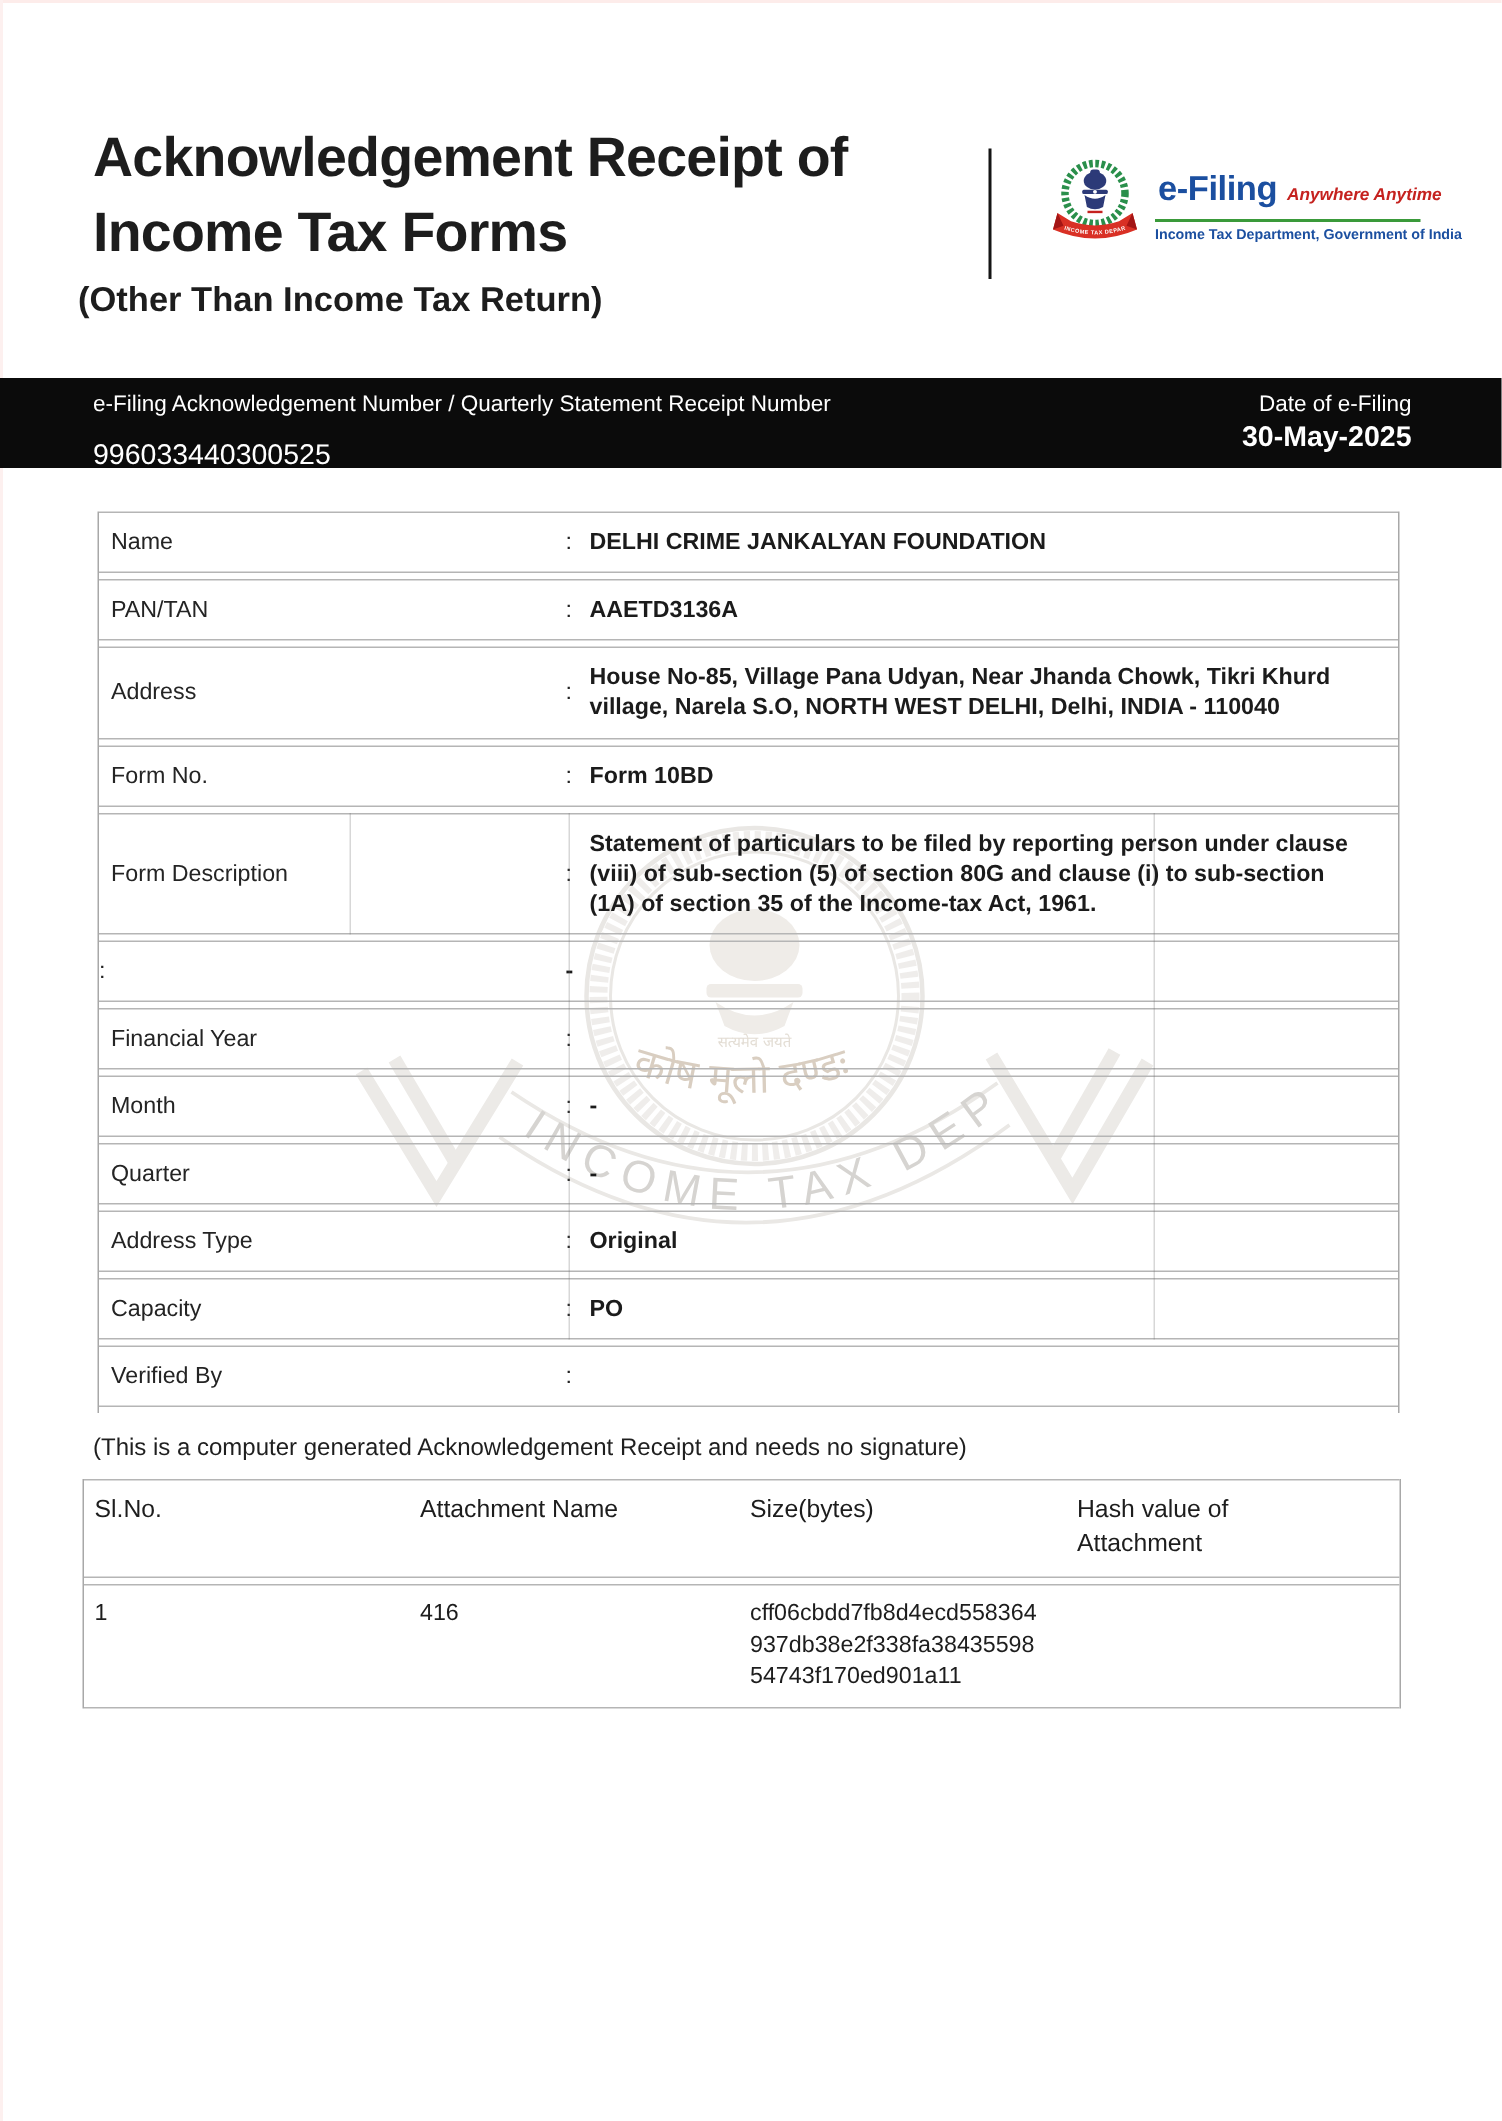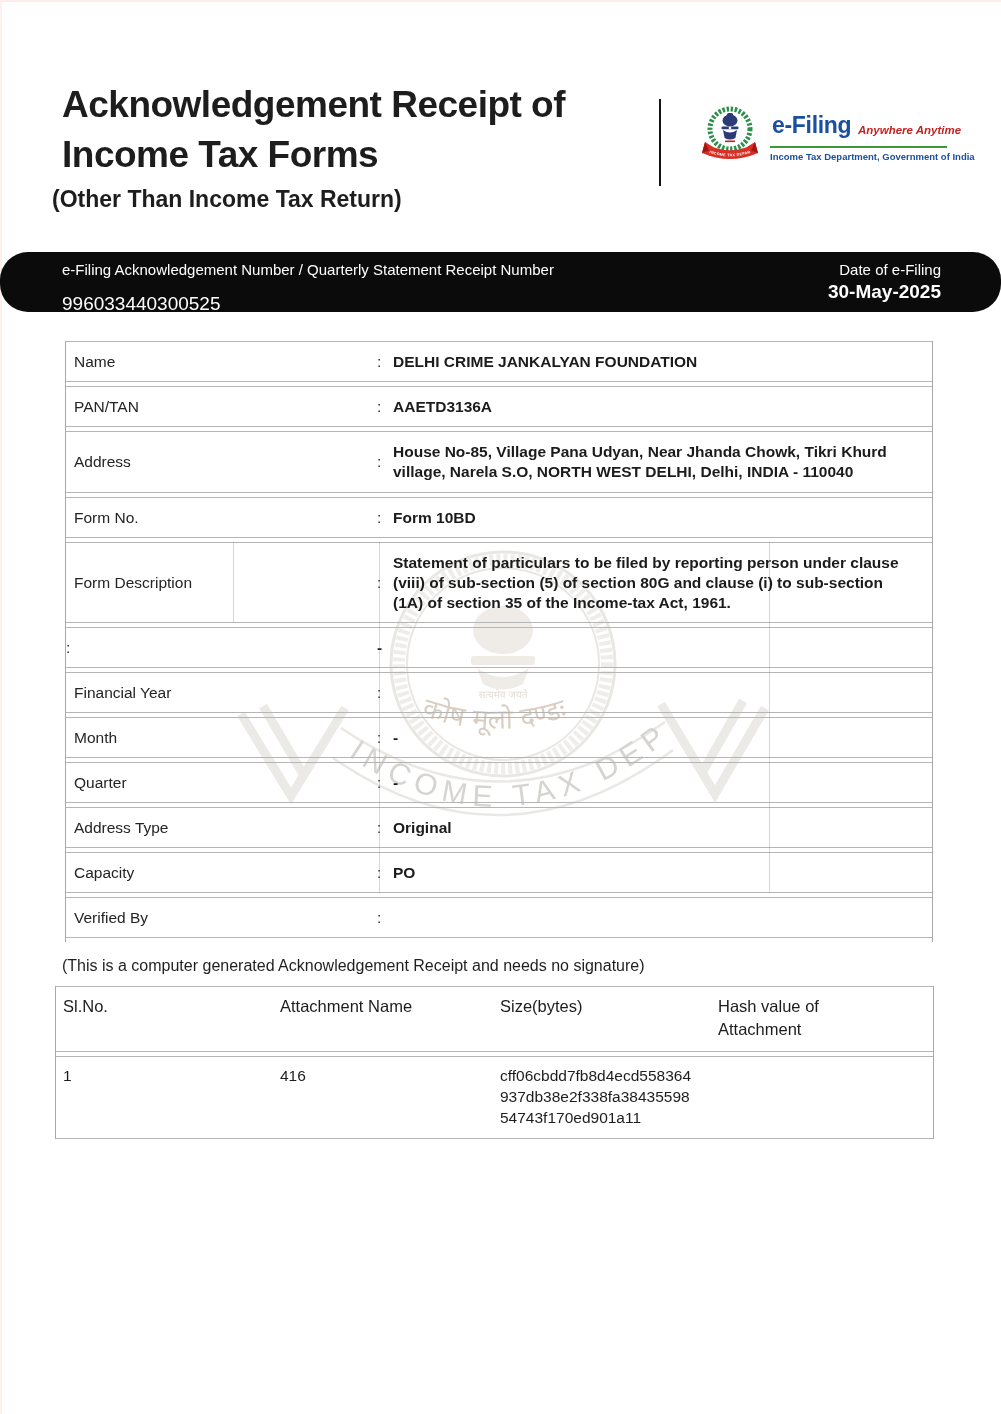--- a/index.html
+++ b/index.html
@@ -18,21 +18,21 @@
   .logo-divider{position:absolute;left:659px;top:99px;width:2px;height:87px;background:#151515;}
   .emblem{position:absolute;left:699px;top:103px;width:62px;height:66px;}
   .efiling{position:absolute;left:772px;top:112px;font-size:23px;font-weight:600;
            letter-spacing:-0.3px;color:#1b4fa0;}
   .tagline{position:absolute;left:858px;top:124px;font-size:11.5px;font-style:italic;
            font-weight:600;color:#c5221f;}
   .logo-rule{position:absolute;left:770px;top:146px;width:177px;height:2px;background:#3a9a3a;}
   .dept-line{position:absolute;left:770px;top:151px;font-size:9.5px;font-weight:700;color:#1b4fa0;}
 
   
-  .ackbar{position:absolute;left:0;top:252px;width:1001px;height:60px;background:#0b0b0b;color:#ffffff;border-radius:28px;}
+  .ackbar{position:absolute;left:0;top:252px;width:1001px;height:60px;background:#0b0b0b;color:#ffffff;}
   .ackbar-label{position:absolute;left:62px;top:9px;font-size:15px;}
   .ackbar-number{position:absolute;left:62px;top:41px;font-size:19px;}
   .ackbar-date-label{position:absolute;right:60px;top:9px;font-size:15px;text-align:center;}
   .ackbar-date-value{position:absolute;right:60px;top:29px;font-size:19px;font-weight:700;text-align:right;}
 
   
   .watermark{position:absolute;left:233px;top:546px;width:540px;height:335px;z-index:0;pointer-events:none;}
 
   
   .details{position:absolute;left:65px;top:341px;width:866px;z-index:1;

